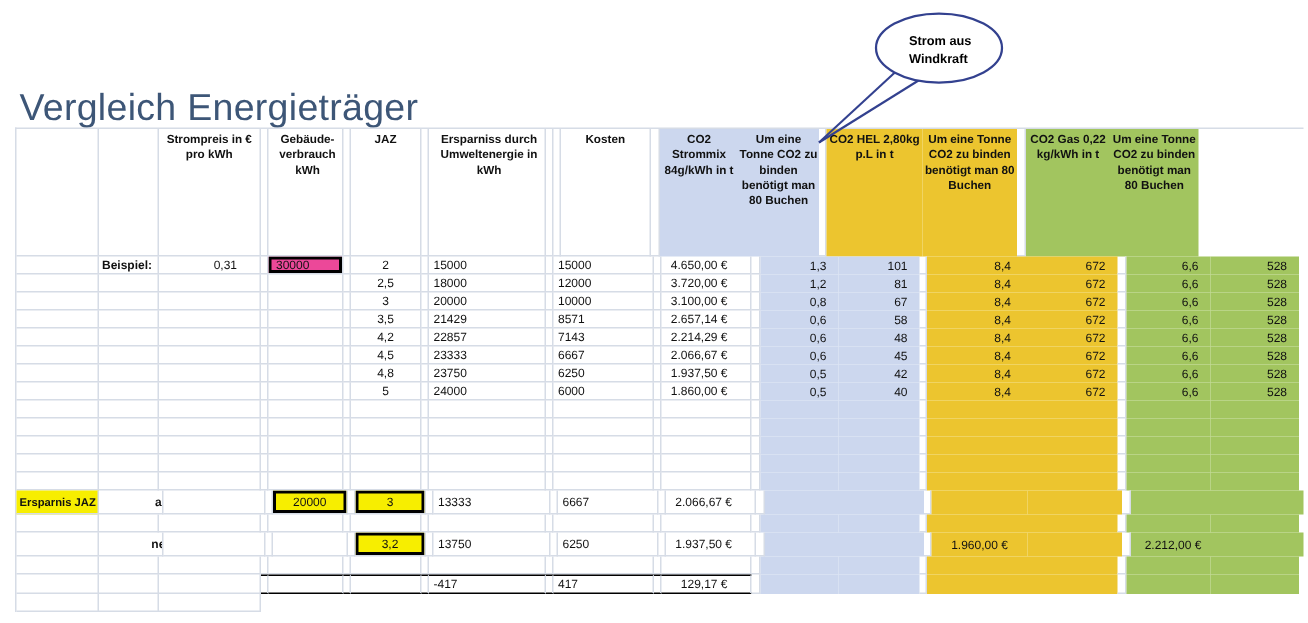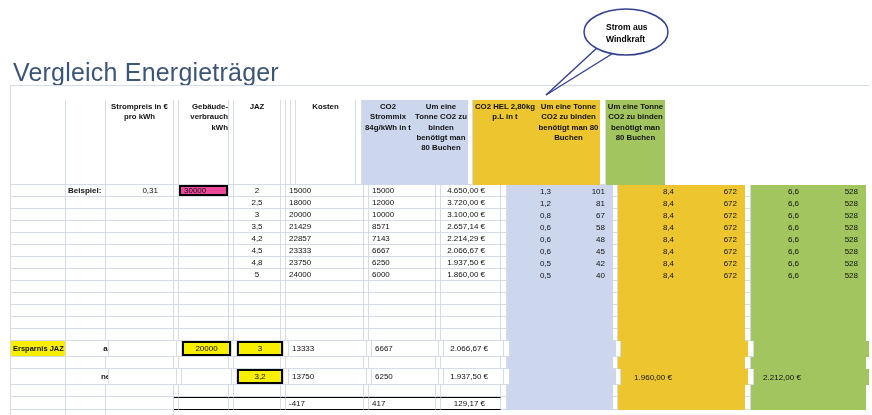--- a/index.html
+++ b/index.html
@@ -4,28 +4,28 @@
 <style>
   html,body{margin:0;padding:0;background:#fff;}
   body{font-family:"Liberation Sans","DejaVu Sans",sans-serif;}
   #canvas{position:relative;width:872px;height:415px;background:#fff;overflow:hidden;}
   #title{position:absolute;left:13px;top:10px;font-size:25px;font-weight:400;color:var(--title,#3d5677);letter-spacing:.2px;margin-top:48px;}
   #sheet{position:absolute;left:10px;top:85px;border-left:1px solid var(--grid);border-top:1px solid var(--grid);}
   .row{display:flex;}
   .r12{height:12px;}
   .r13{height:13px;}
   .r16{height:16px;}
-  .rH{height:85px;margin-top:14px;}
+  .rH{height:85px;}
   .c{box-sizing:border-box;height:100%;display:flex;align-items:center;
      border-right:1px solid var(--grid);border-bottom:1px solid var(--grid);
      font-size:8px;color:#111;white-space:nowrap;overflow:hidden;}
   .hd{align-items:flex-start;font-weight:bold;font-size:7.8px;line-height:1.32;
       white-space:normal;padding-top:2px;overflow:hidden;}
   .ctr{justify-content:center;text-align:center;}
-  .lft{padding-left:3px;text-align:right;}
+  .lft{padding-left:3px;text-align:center;}
   .num{justify-content:flex-end;padding-right:15px;text-align:right;}
   .num2{justify-content:flex-end;padding-right:8px;text-align:right;}
   .bold{font-weight:bold;padding-left:42px;}
   .cA{width:55px}.cB{width:40px}.cC{width:68px}
   .g1,.g2,.g3,.g4,.g5{width:5px}.g6{width:6px}.g7{width:5px}.g8{width:6px}
   .cD{width:50px}.cE{width:47px}.cF{width:78px}.cG{width:67px}.cH{width:60px}
   .cI{width:52px}.cJ{width:54px}.cK{width:64px}.cL{width:63px}.cM{width:56px}.cN{width:59px}
   .blue{background:var(--blue);border-right:none;border-bottom:none;}
   .gold{background:var(--gold);border-right:none;border-bottom:none;}
   .green{background:var(--green);border-right:none;border-bottom:none;}
@@ -51,30 +51,32 @@
     
     <div class="row rH">
       <div class="c cA"></div>
       <div class="c cB"></div>
       <div class="c cC hd ctr">Strompreis in € pro kWh</div>
       <div class="c g1"></div>
       <div class="c cD hd lft">Gebäude-verbrauch kWh</div>
       <div class="c g2"></div>
       <div class="c cE hd ctr">JAZ</div>
       <div class="c g3"></div>
+      <div class="c cF hd lft">Ersparniss durch Umweltenergie in kWh</div>
       <div class="c g4"></div>
       <div class="c g5"></div>
       <div class="c cH hd ctr">Kosten</div>
       <div class="c g6"></div>
       <div class="c cI hd ctr blue">CO2 Strommix 84g/kWh in t</div>
       <div class="c cJ hd ctr blue">Um eine Tonne CO2 zu binden benötigt man 80 Buchen</div>
       <div class="c g7"></div>
       <div class="c cK hd ctr gold">CO2 HEL 2,80kg p.L in t</div>
       <div class="c cL hd ctr gold">Um eine Tonne CO2 zu binden benötigt man 80 Buchen</div>
       <div class="c g8"></div>
+      <div class="c cM hd ctr green">CO2 Gas 0,22 kg/kWh in t</div>
       <div class="c cN hd ctr green">Um eine Tonne CO2 zu binden benötigt man 80 Buchen</div>
     </div>
 
     
     <div class="row r12">
       <div class="c cA"></div>
       <div class="c cB bold" style="padding-left:2px">Beispiel:</div>
       <div class="c cC num">0,31</div>
       <div class="c g1"></div>
       <div class="c cD" style="padding:0">

